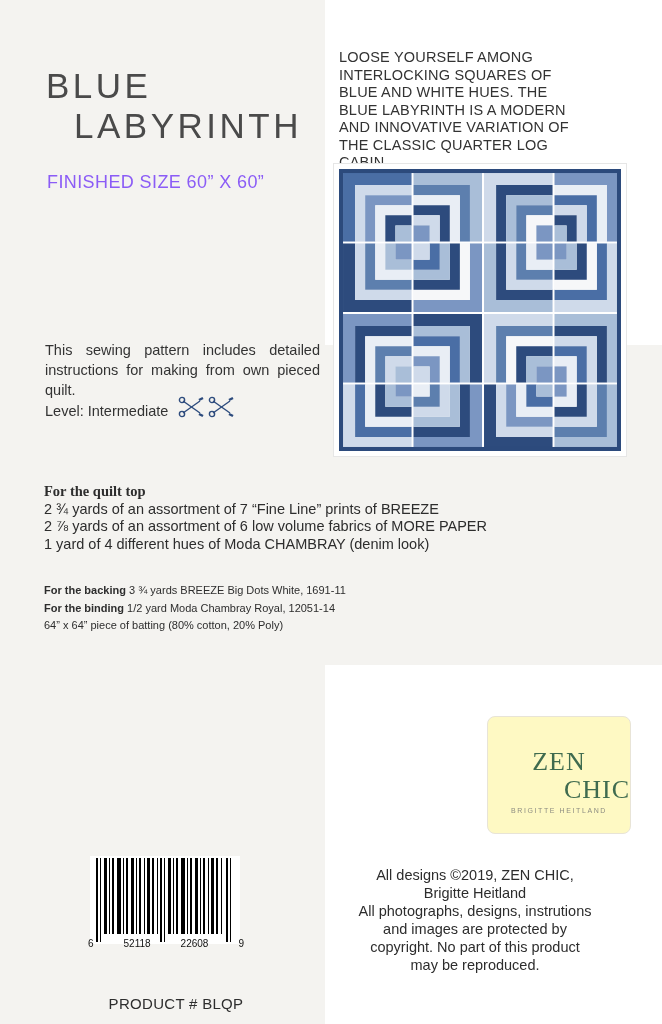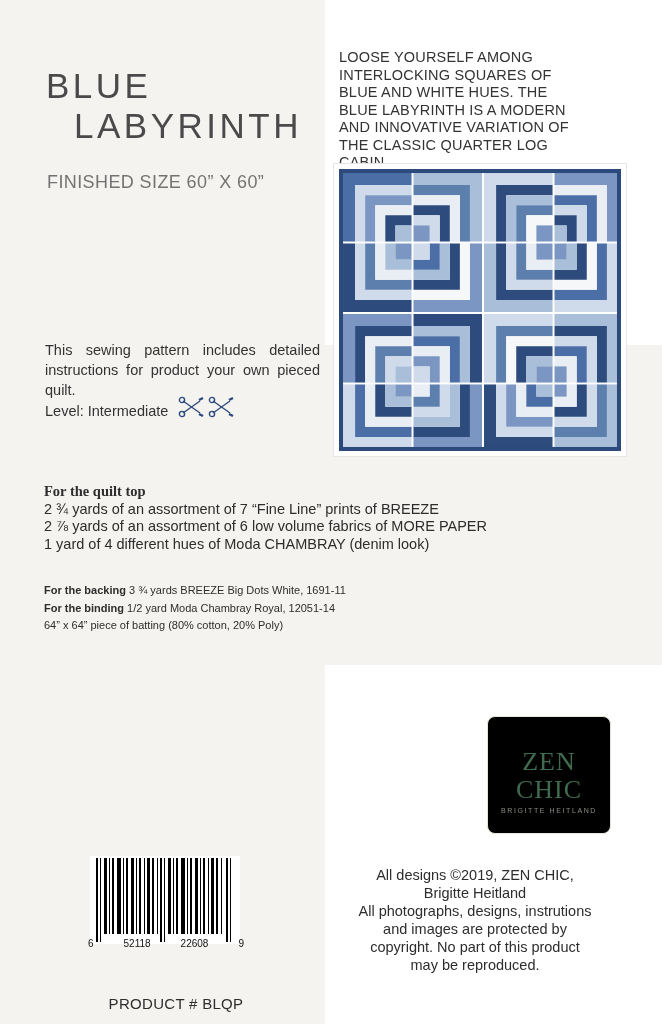--- a/index.html
+++ b/index.html
@@ -54,21 +54,21 @@
     line-height: 40px;
     font-weight: 400;
   }
   .title .line2 { display: block; margin-left: 28px; }
 
   .finished-size {
     position: absolute;
     left: 47px;
     top: 172px;
     font-size: 18px;
-    color: #737373;
+    color: #8b5cf6;
     letter-spacing: 0.4px;
   }
 
   
   .description {
     position: absolute;
     left: 339px;
     top: 49px;
     width: 245px;
     font-size: 14.5px;
@@ -150,42 +150,42 @@
     line-height: 17.5px;
     color: #2d2d2d;
   }
   .backing-block .b { font-weight: bold; }
 
   
   .logo {
     position: absolute;
     left: 487px;
     top: 716px;
-    width: 124px;
+    width: 144px;
     height: 118px;
-    background: #000000;
+    background: #fef9c3;
     border-radius: 8px;
     border: 1px solid #e8e4d7;
     box-sizing: border-box;
   }
   .logo .zen {
     position: absolute;
     left: 0; right: 0;
     top: 30px;
     text-align: center;
     font-size: 26px;
     color: #3f6b4f;
     letter-spacing: 1px;
     font-family: "Liberation Serif", serif;
   }
   .logo .chic {
     position: absolute;
     left: 0; right: 0;
     top: 58px;
-    text-align: center;
+    text-align: right;
     font-size: 26px;
     color: #3f6b4f;
     letter-spacing: 1px;
     font-family: "Liberation Serif", serif;
   }
   .logo .sub {
     position: absolute;
     left: 0; right: 0;
     top: 90px;
     text-align: center;
@@ -404,21 +404,21 @@
           <path d="M256 256 H214 V246 H246 V214 H256 Z" fill="#cfdaea"></path>
           <path d="M246 246 H214 V236 H236 V214 H246 Z" fill="#2d4b7d"></path>
           <path d="M236 236 H214 V226 H226 V214 H236 Z" fill="#e9eef5"></path>
           <path d="M226 226 H214 V214 H226 Z" fill="#7b96c2"></path>
         </g>
       </g>
       <rect x="0" y="0" width="280" height="280" fill="none" stroke="#2c4a7c" stroke-width="8"></rect>
     </svg>
   </div>
 
-  <div class="sewing-note">This sewing pattern includes detailed instructions for product your own pieced quilt.</div>
+  <div class="sewing-note">This sewing pattern includes detailed instructions for making from own pieced quilt.</div>
 
   <div class="level-line">Level: Intermediate</div>
   <svg class="level-icons" viewBox="0 0 62 24">
     <g stroke="#2d4b7d" stroke-width="1.4" fill="none">
       <line x1="5" y1="17" x2="22" y2="5"></line>
       <line x1="5" y1="5" x2="22" y2="17"></line>
       <circle cx="4" cy="18" r="2.6"></circle>
       <circle cx="4" cy="4" r="2.6"></circle>
       <line x1="21" y1="4" x2="25" y2="2" stroke-width="2.4"></line>
       <line x1="21" y1="18" x2="25" y2="20" stroke-width="2.4"></line>

